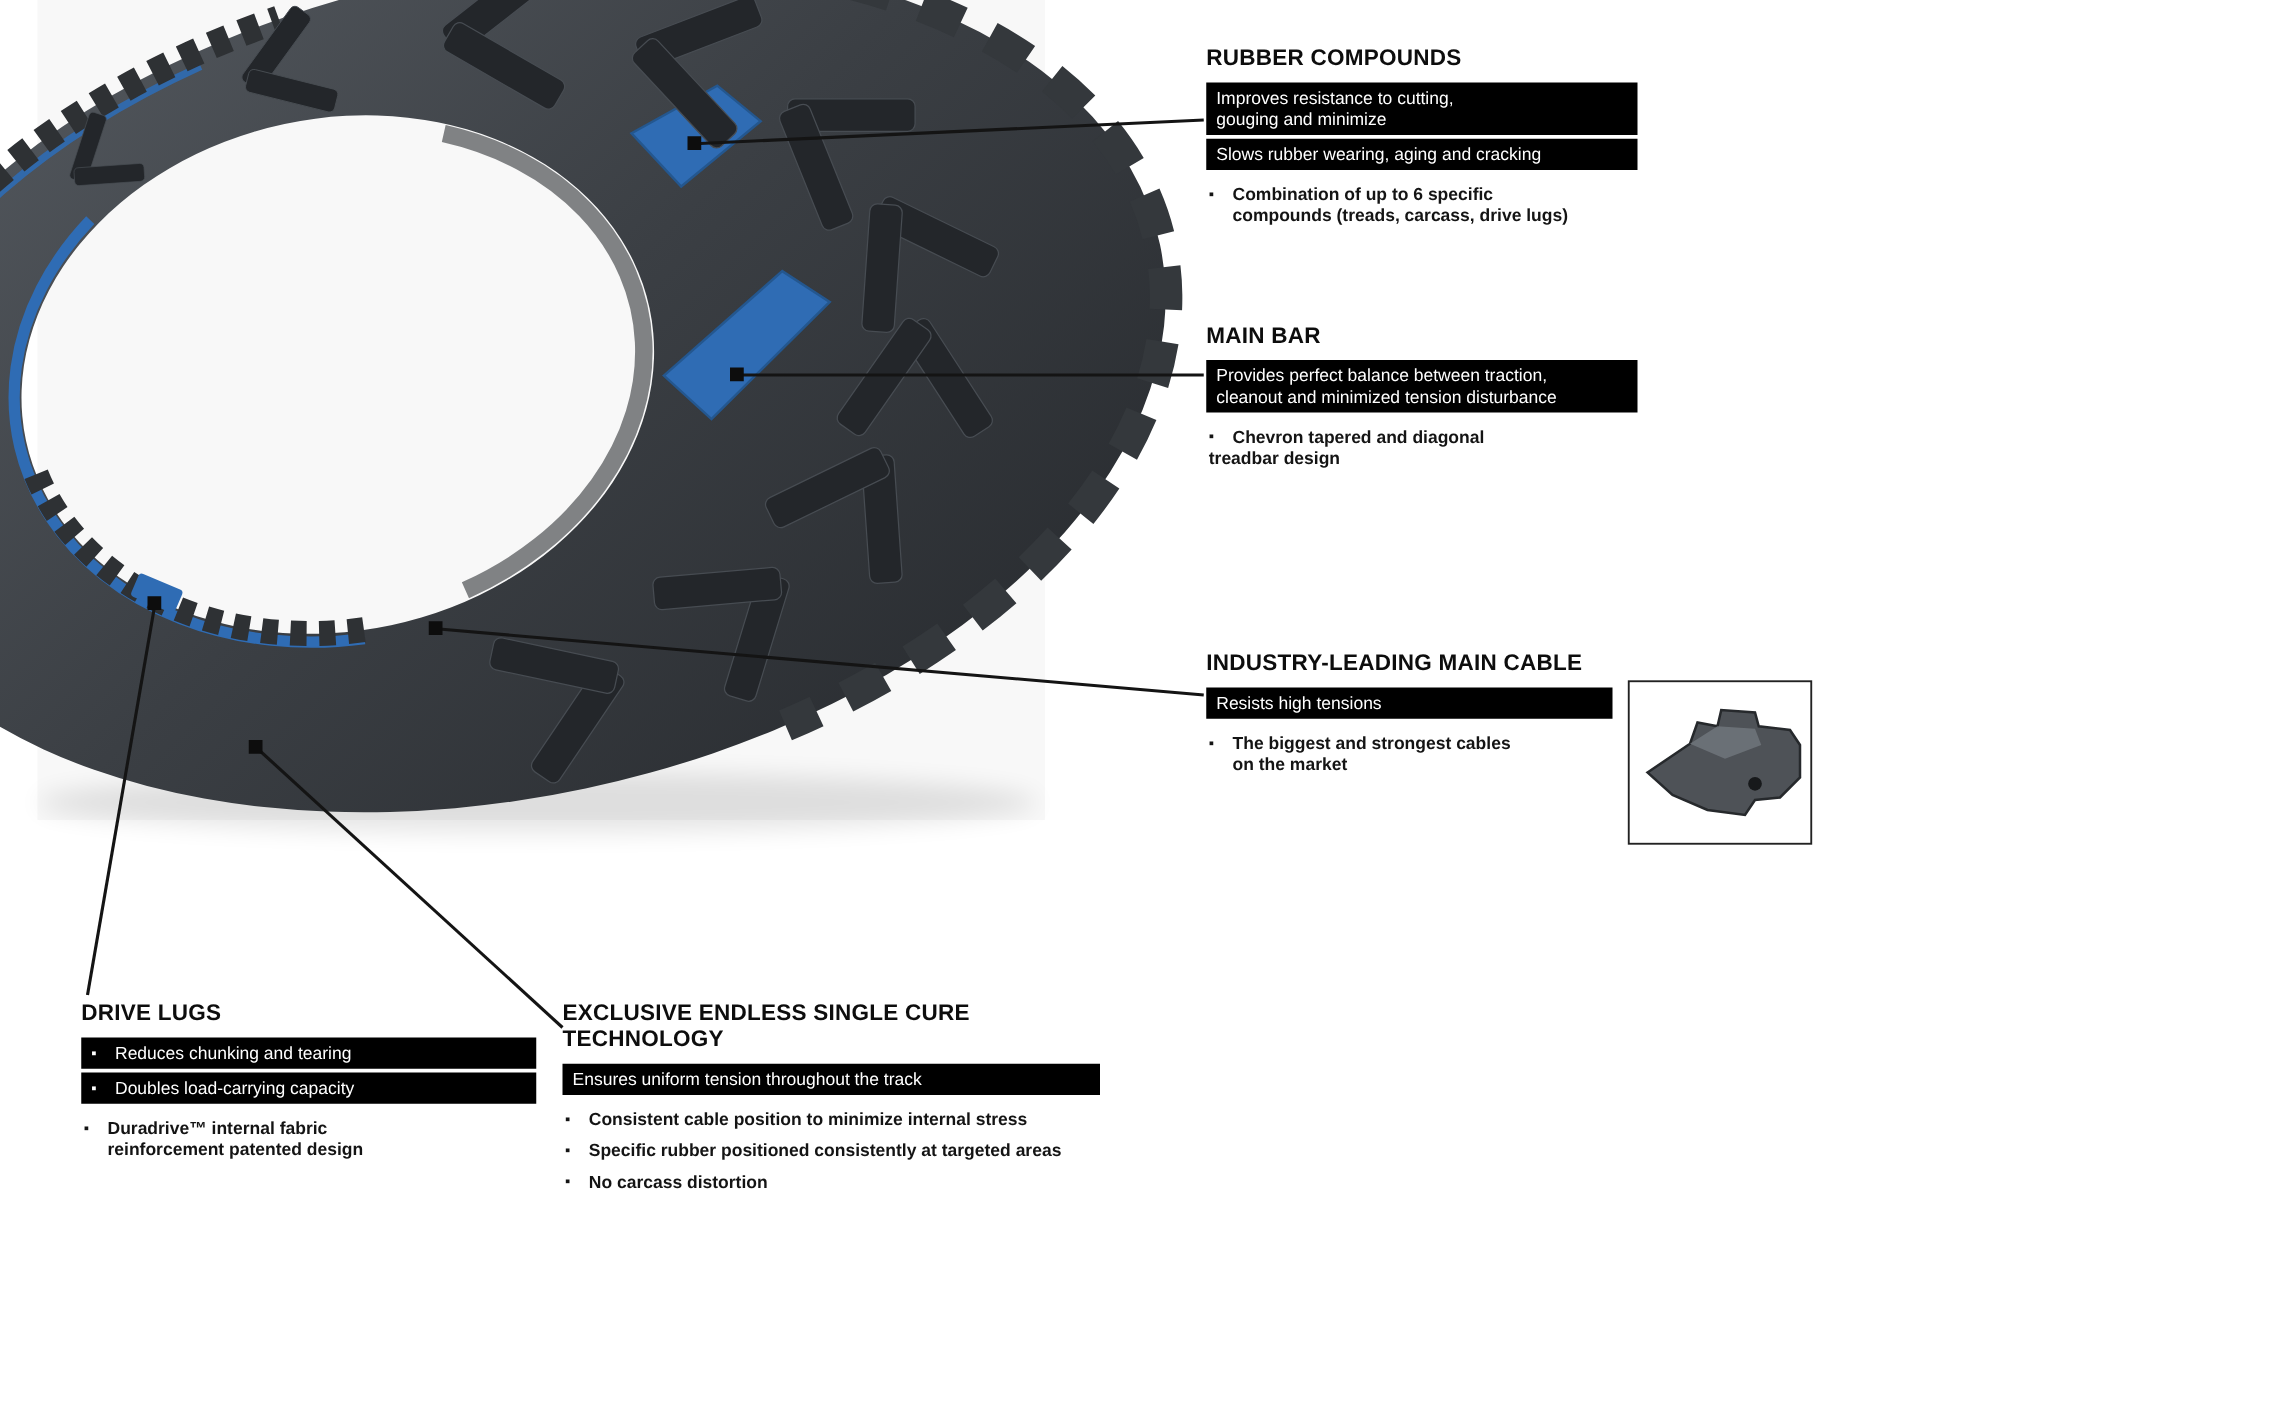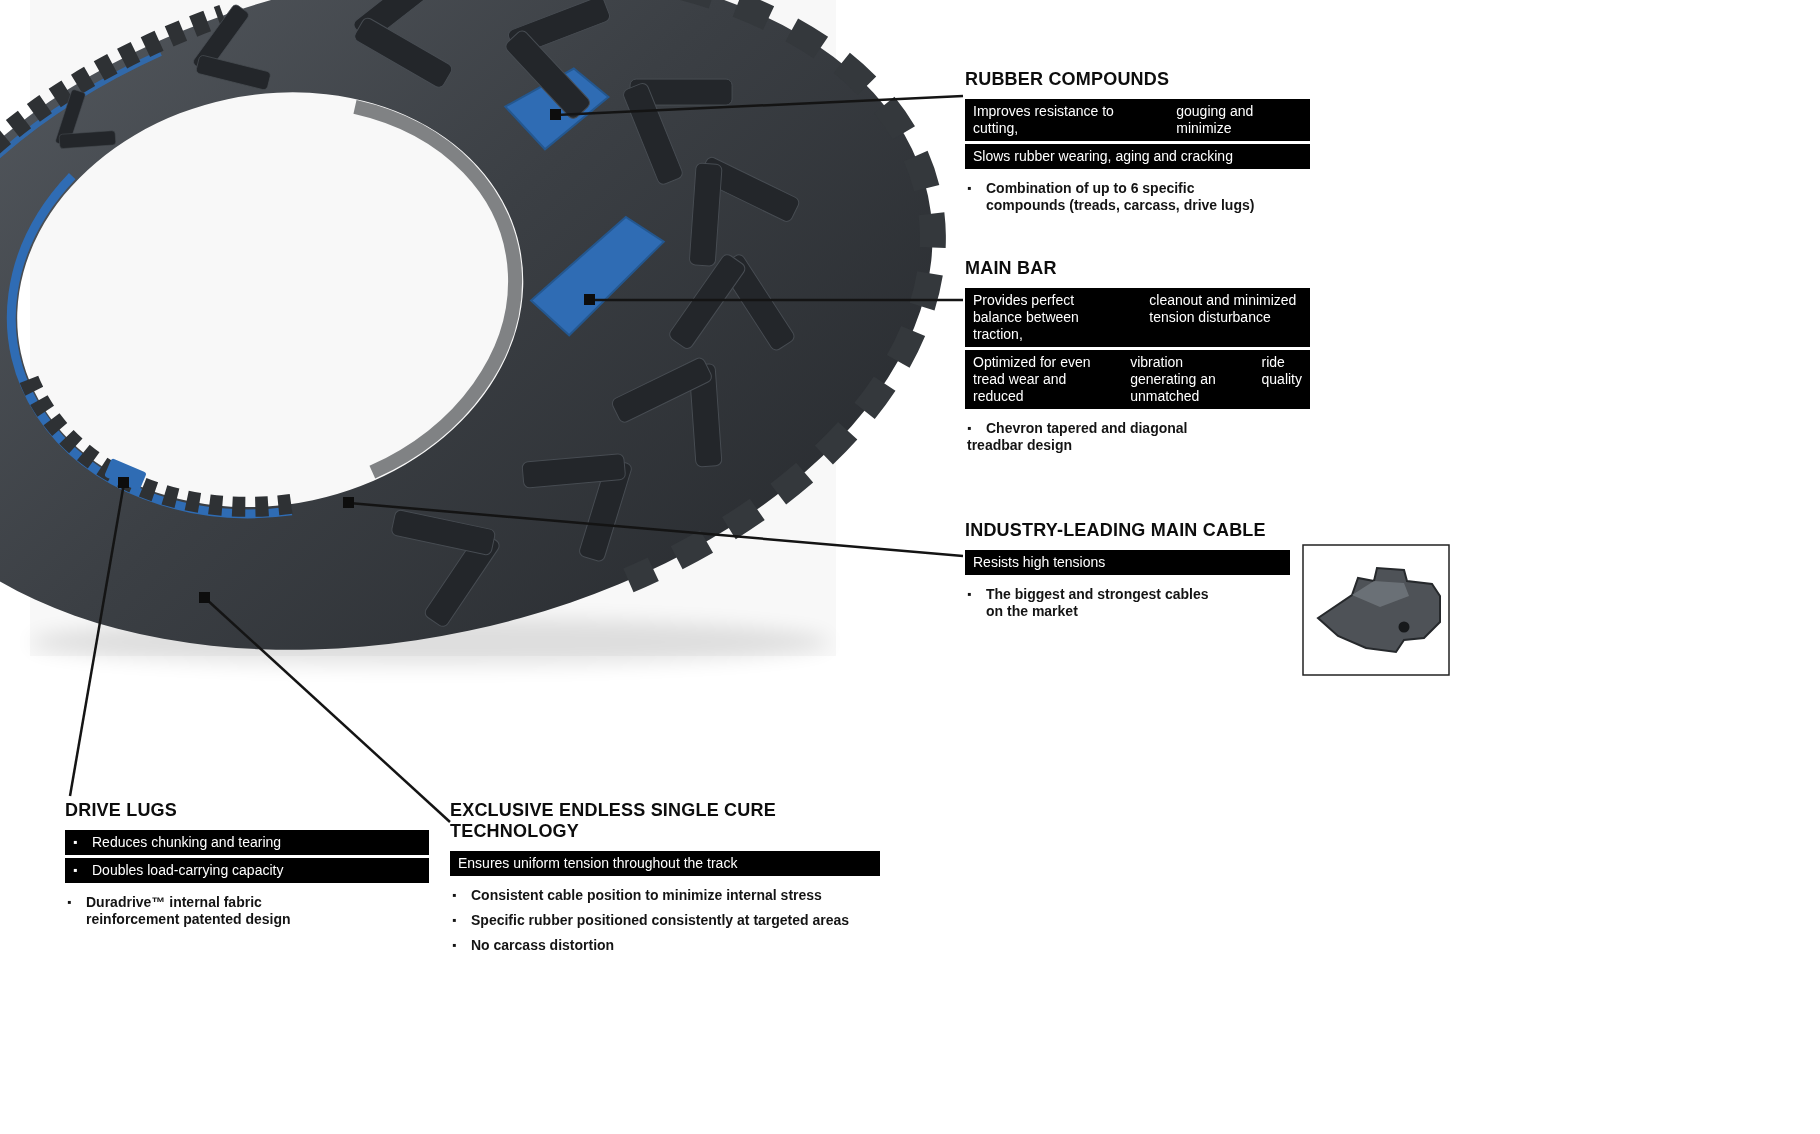--- a/index.html
+++ b/index.html
@@ -4,21 +4,21 @@
 <style>
   html,body{margin:0;padding:0;background:#ffffff;}
   .canvas{position:relative;width:1820px;height:1134px;background:#ffffff;overflow:hidden;
           font-family:"Liberation Sans",sans-serif;}
   svg.art{position:absolute;left:0;top:0;z-index:1;}
   .callout{position:absolute;z-index:2;}
   .callout h2{margin:0 0 9px 0;font-size:18px;font-weight:700;color:#0d0d0d;letter-spacing:.2px;}
   .bars{display:flex;flex-direction:column;gap:3px;}
   .bar{background:#000;color:#fff;font-size:14px;font-weight:400;line-height:17px;
        padding:4px 8px;box-sizing:border-box;width:100%;display:flex;gap:7px;}
-  .bar .lines{display:flex;flex-direction:row;gap:28px;}
+  .bar .lines{display:flex;flex-direction:column;}
   .bar .sq{color:#fff;}
   .sq{font-size:12px;line-height:17px;width:12px;flex:0 0 12px;}
   .bullets{list-style:none;margin:11px 0 0 2px;padding:0;display:flex;flex-direction:column;gap:8px;}
   .bullets li{display:flex;gap:7px;font-size:14px;font-weight:700;color:#141414;line-height:17px;white-space:nowrap;}
   .bullets .sq{color:#141414;}
   .bullets li.flush .btxt div + div{margin-left:-19px;}
   .btxt{display:flex;flex-direction:column;}
 </style>
 </head>
 <body>
@@ -96,21 +96,21 @@
 
     <g>
       <rect x="1303" y="545" width="146" height="130" fill="#ffffff" stroke="#222222" stroke-width="1.5"></rect>
       <path d="M1318,618 L1352,595 L1358,578 L1374,581 L1377,568 L1404,570 L1407,581 L1432,584 L1440,596
                L1440,622 L1424,638 L1404,640 L1396,652 L1366,648 L1338,636 Z" fill="#4e5257" stroke="#26292c" stroke-width="2"></path>
       <path d="M1352,595 L1374,581 L1404,583 L1409,596 L1380,607 Z" fill="#70757b" opacity="0.85"></path>
       <circle cx="1404" cy="627" r="5.5" fill="#17191b"></circle>
     </g>
   </svg>
 
-  <section class="callout" style="left:965px;top:69px;width:345px">
+  <section class="callout" style="left:965px;top:36px;width:345px">
     <h2>RUBBER COMPOUNDS</h2>
     <div class="bars">
       <div class="bar">
         <div class="lines">
           <div>Improves resistance to cutting,</div>
           <div>gouging and minimize</div>
         </div>
       </div>
       <div class="bar">
         <div class="lines">
@@ -131,27 +131,20 @@
 
   <section class="callout" style="left:965px;top:258px;width:345px">
     <h2>MAIN BAR</h2>
     <div class="bars">
       <div class="bar">
         <div class="lines">
           <div>Provides perfect balance between traction,</div>
           <div>cleanout and minimized tension disturbance</div>
         </div>
       </div>
-      <div class="bar">
-        <div class="lines">
-          <div>Optimized for even tread wear and reduced</div>
-          <div>vibration generating an unmatched</div>
-          <div>ride quality</div>
-        </div>
-      </div>
     </div>
     <ul class="bullets">
       <li class="flush">
         <span class="sq">▪</span>
         <div class="btxt">
           <div>Chevron tapered and diagonal</div>
           <div>treadbar design</div>
         </div>
       </li>
     </ul>

